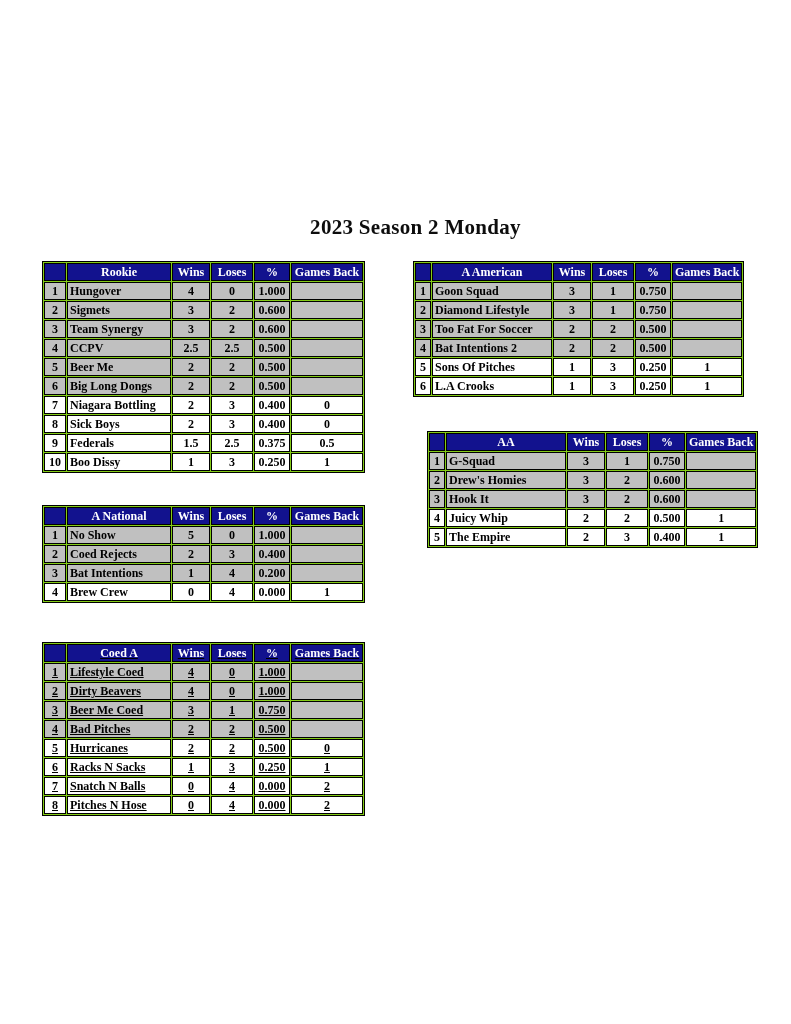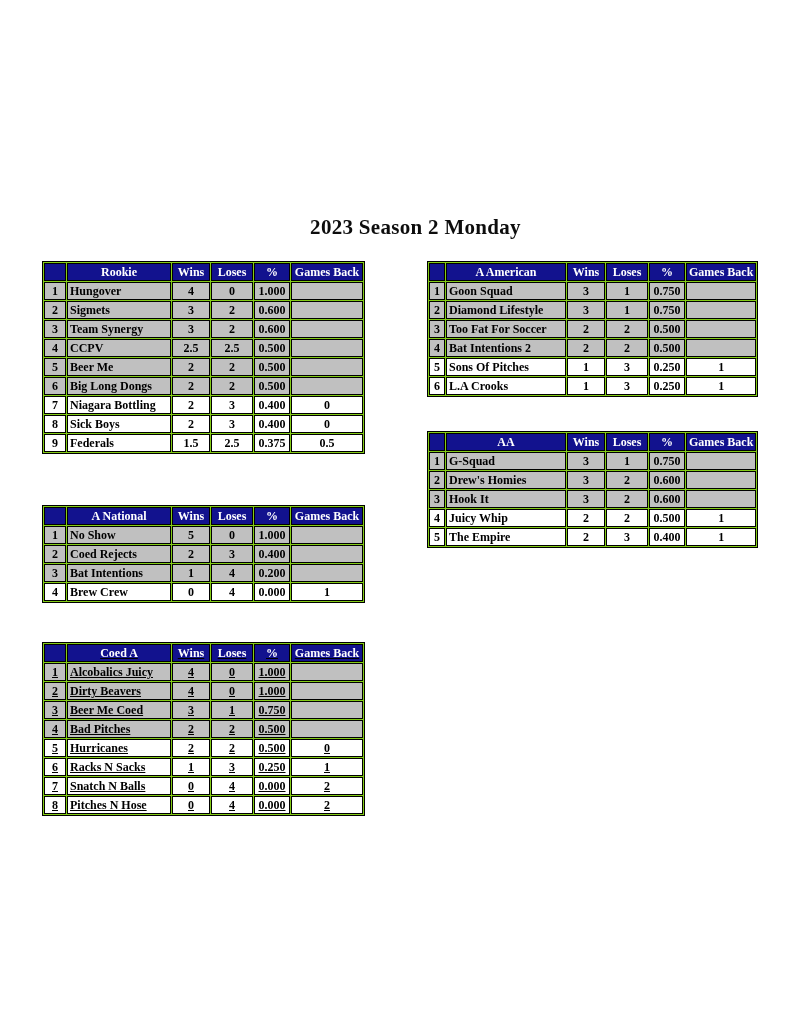--- a/index.html
+++ b/index.html
@@ -47,21 +47,21 @@
     font-size:12px;
   }
   table.standings th.h-rank{background:var(--header-bg);}
   tr.gray td{background:var(--row-gray);}
   tr.white td{background:var(--row-white);}
   td.c-rank{text-align:center;}
   td.c-team{text-align:left;padding-left:3px;margin-top:44px;}
   td.c-num{text-align:center;}
   
   #tbl-rookie{left:42px;top:261px;}
-  #tbl-a-american{left:427px;top:261px;}
+  #tbl-a-american{left:413px;top:261px;}
   #tbl-aa{left:427px;top:431px;}
   #tbl-a-national{left:42px;top:505px;}
   #tbl-coed-a{left:42px;top:642px;text-decoration:underline;}
   
   table.left col.c-rank{width:22px;}
   table.left col.c-team{width:104px;}
   table.right col.c-rank{width:16px;}
   table.right col.c-team{width:120px;}
   table.standings col.c-wins{width:38px;}
   table.standings col.c-loses{width:42px;}
@@ -161,20 +161,28 @@
           <td class="c-num">0</td>
         </tr>
         <tr class="white">
           <td class="c-rank">9</td>
           <td class="c-team">Federals</td>
           <td class="c-num">1.5</td>
           <td class="c-num">2.5</td>
           <td class="c-num">0.375</td>
           <td class="c-num">0.5</td>
         </tr>
+        <tr class="white">
+          <td class="c-rank">10</td>
+          <td class="c-team">Boo Dissy</td>
+          <td class="c-num">1</td>
+          <td class="c-num">3</td>
+          <td class="c-num">0.250</td>
+          <td class="c-num">1</td>
+        </tr>
       </tbody>
     </table>
 
   <table id="tbl-a-american" class="standings right">
       <colgroup>
         <col class="c-rank">
         <col class="c-team">
         <col class="c-wins">
         <col class="c-loses">
         <col class="c-pct">
@@ -375,21 +383,21 @@
           <th class="h-team">Coed A</th>
           <th class="h-num">Wins</th>
           <th class="h-num">Loses</th>
           <th class="h-num">%</th>
           <th class="h-num">Games Back</th>
         </tr>
       </thead>
       <tbody>
         <tr class="gray">
           <td class="c-rank">1</td>
-          <td class="c-team">Alcobalics Juicy</td>
+          <td class="c-team">Lifestyle Coed</td>
           <td class="c-num">4</td>
           <td class="c-num">0</td>
           <td class="c-num">1.000</td>
           <td class="c-num"></td>
         </tr>
         <tr class="gray">
           <td class="c-rank">2</td>
           <td class="c-team">Dirty Beavers</td>
           <td class="c-num">4</td>
           <td class="c-num">0</td>

